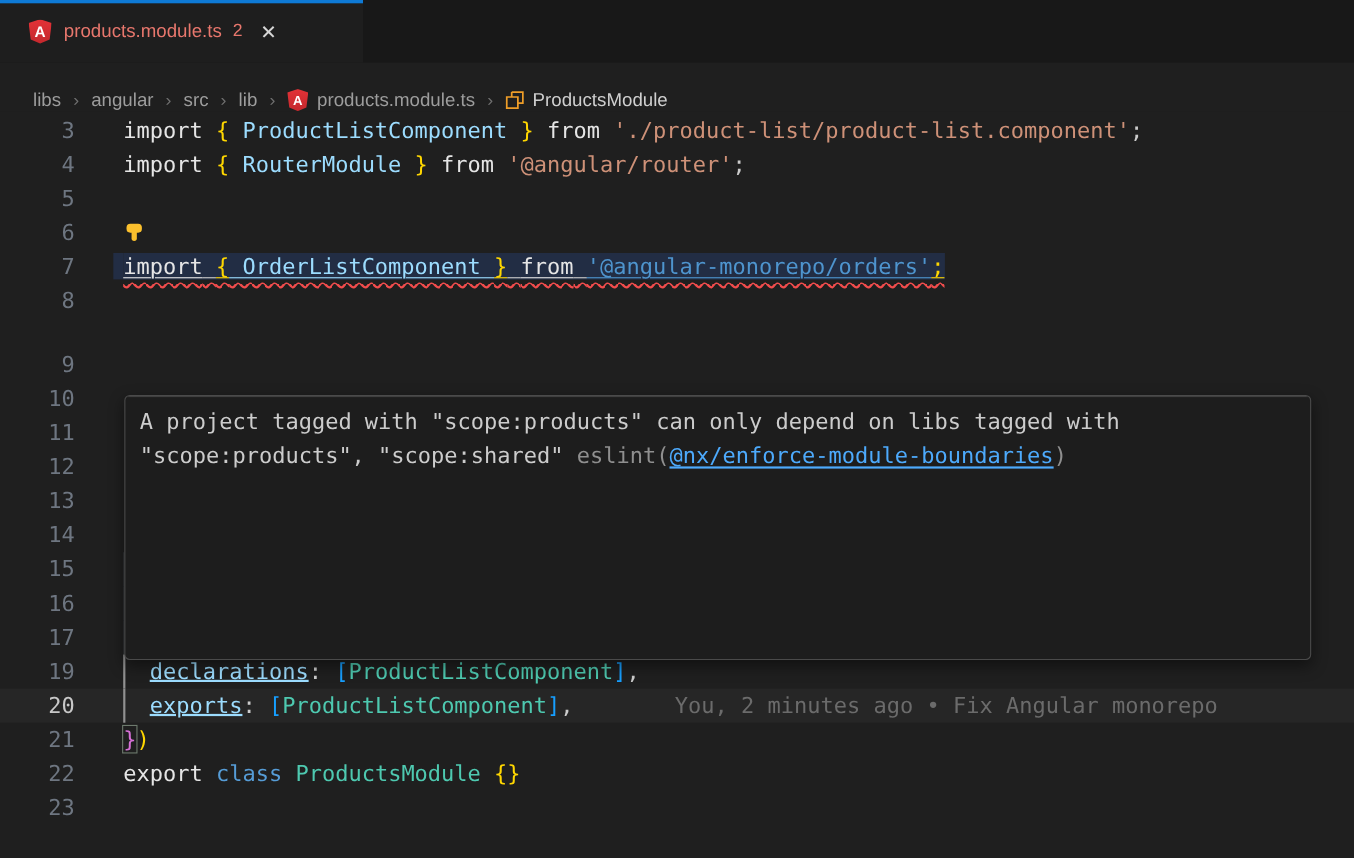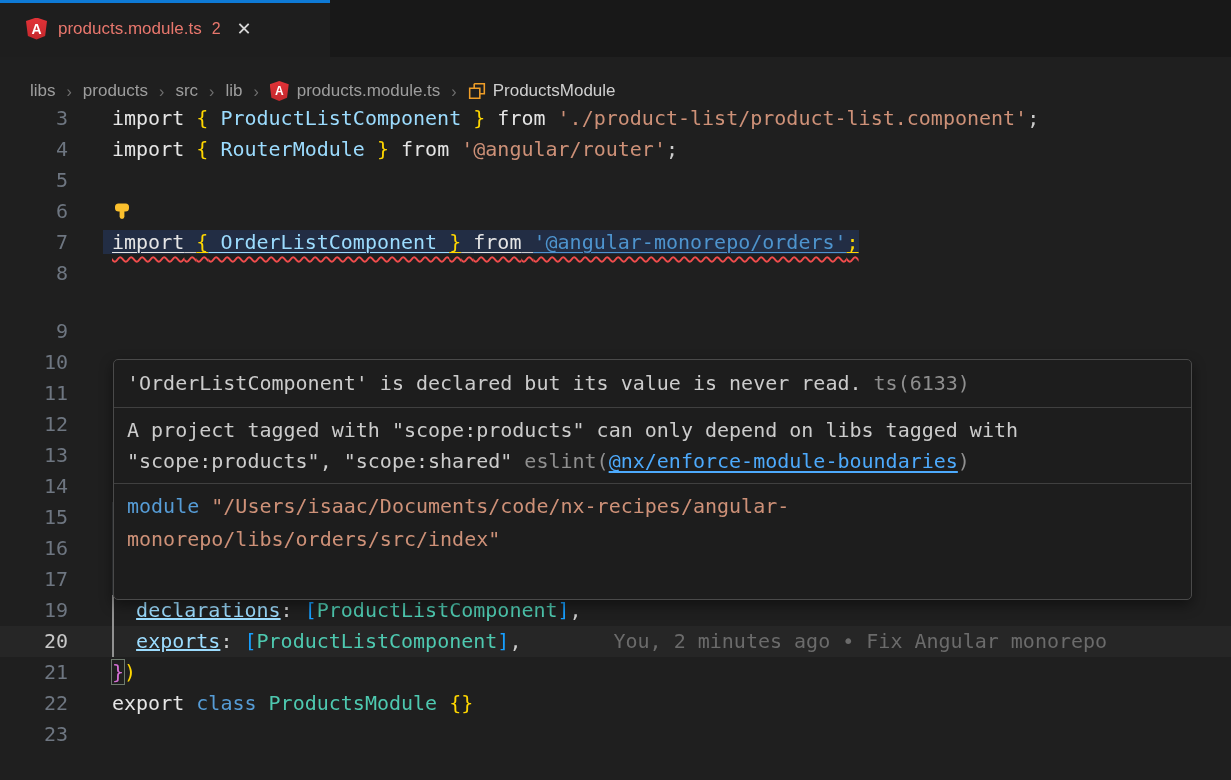--- a/index.html
+++ b/index.html
@@ -93,21 +93,21 @@
     <span class="ng-icon">A</span>
     <span class="tab-title">products.module.ts</span>
     <span class="tab-badge">2</span>
     <span class="tab-close">✕</span>
   </div>
 </div>
 
 <div class="breadcrumb">
   <span class="bc-item">libs</span>
   <span class="bc-sep">›</span>
-  <span class="bc-item">products</span>
+  <span class="bc-item">angular</span>
   <span class="bc-sep">›</span>
   <span class="bc-item">src</span>
   <span class="bc-sep">›</span>
   <span class="bc-item">lib</span>
   <span class="bc-sep">›</span>
   <span class="bc-file">
     <span class="ng-icon small">A</span>
     <span>products.module.ts</span>
   </span>
   <span class="bc-sep">›</span>
@@ -141,17 +141,15 @@
       <div class="row"><div class="ln">16</div><div class="code"><div class="guide" style="left: 0px;"></div><div class="guide" style="left: 24px;"></div><div class="guide" style="left: 48px;"></div><span class="tk-pun">      </span><span class="tk-b3">}</span><span class="tk-pun">,</span></div></div>
       <div class="row"><div class="ln">17</div><div class="code"><div class="guide" style="left: 0px;"></div><div class="guide" style="left: 24px;"></div><span class="tk-pun">    </span><span class="tk-b2">]</span><span class="tk-b1">)</span><span class="tk-pun">,</span></div></div>
       <div class="row"><div class="ln">19</div><div class="code"><div class="guide bright" style="left: 0px;"></div><span class="tk-pun">  </span><span class="tk-prop">declarations</span><span class="tk-pun">: </span><span class="tk-b3">[</span><span class="tk-typ">ProductListComponent</span><span class="tk-b3">]</span><span class="tk-pun">,</span></div></div>
       <div class="row cur"><div class="ln cur">20</div><div class="code"><div class="guide bright" style="left: 0px;"></div><span class="tk-pun">  </span><span class="tk-prop">exports</span><span class="tk-pun">: </span><span class="tk-b3">[</span><span class="tk-typ">ProductListComponent</span><span class="tk-b3">]</span><span class="tk-pun">,</span><span class="blame">You, 2 minutes ago • Fix Angular monorepo</span></div></div>
       <div class="row"><div class="ln">21</div><div class="code"><span class="tk-b2 boxed">}</span><span class="tk-b1">)</span></div></div>
       <div class="row"><div class="ln">22</div><div class="code"><span class="tk-kw">export</span><span class="tk-pun"> </span><span class="tk-kwb">class</span><span class="tk-pun"> </span><span class="tk-typ">ProductsModule</span><span class="tk-pun"> </span><span class="tk-b1">{}</span></div></div>
       <div class="row"><div class="ln">23</div><div class="code">&nbsp;</div></div>
     </div>
 
   <div class="hover">
-    <div class="hv-s1"><span>'OrderListComponent' is declared but its value is never read.</span><span class="hv-dim"> ts(6133)</span></div>
     <div class="hv-s2"><span>A project tagged with "scope:products" can only depend on libs tagged with</span><br><span>"scope:products", "scope:shared"</span><span class="hv-dim"> eslint(</span><span class="hv-link">@nx/enforce-module-boundaries</span><span class="hv-dim">)</span></div>
-    <div class="hv-s3"><span class="hv-mod">module</span><span class="hv-path"> "/Users/isaac/Documents/code/nx-recipes/angular-</span><br><span class="hv-path">monorepo/libs/orders/src/index"</span></div>
   </div>
 </div>
 
 </body></html>

